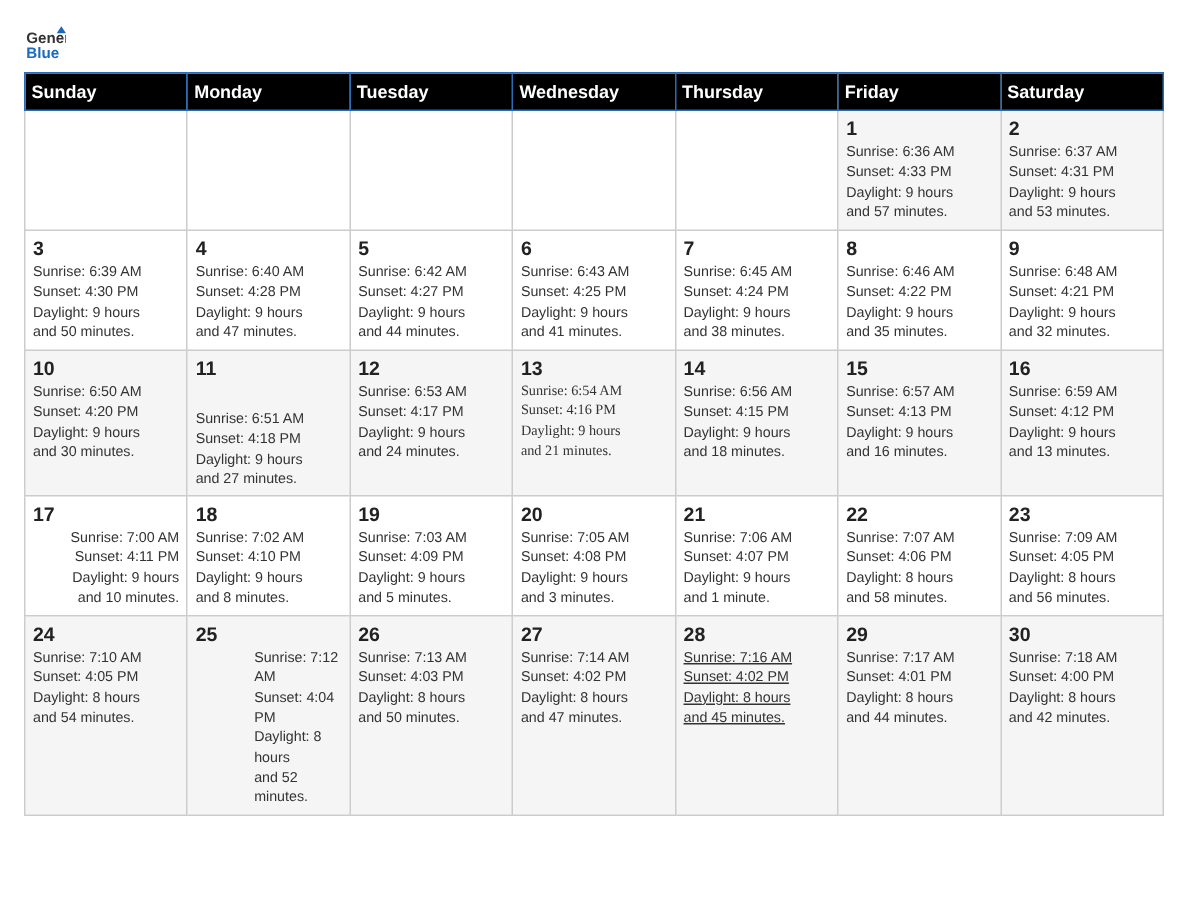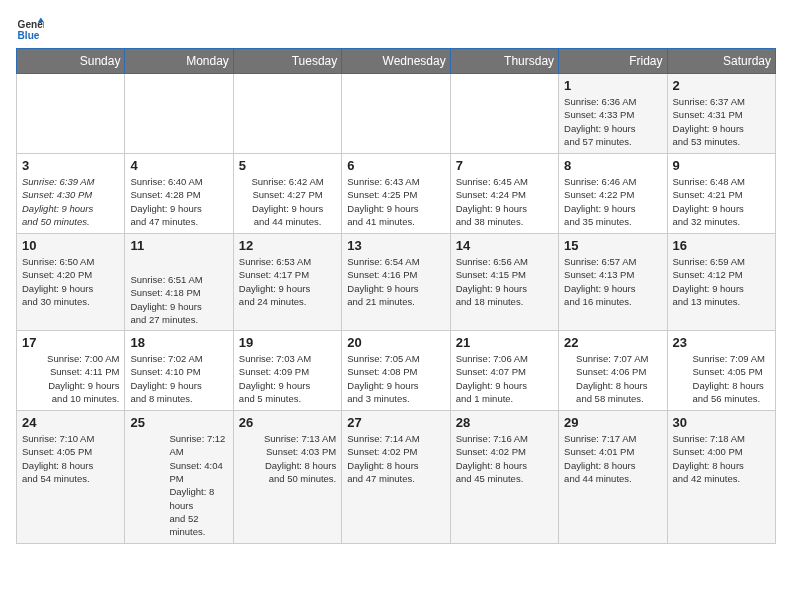--- a/index.html
+++ b/index.html
@@ -40,26 +40,26 @@
     .subtitle {
       font-size: 14px;
       color: #333;
     }
     table {
       width: 100%;
       border-collapse: collapse;
       table-layout: fixed;
     }
     thead tr th {
-      background: #737373;
+      background: #000000;
       color: #fff;
       font-size: 12px;
-      font-weight: normal;
+      font-weight: bold;
       padding: 5px 4px;
-      text-align: right;
+      text-align: left;
       border: 1px solid #2a6db5;
     }
     tbody tr td {
       border: 1px solid #ccc;
       vertical-align: top;
       padding: 4px 5px;
       font-size: 10px;
       color: #333;
       height: 80px;
       background: #fff;
@@ -132,35 +132,35 @@
             <span class="day-num">2</span>
             <div class="day-info" style="white-space: pre-line;">Sunrise: 6:37 AM
 Sunset: 4:31 PM
 Daylight: 9 hours
 and 53 minutes.</div>
           </td>
         </tr>
         <tr>
           <td>
             <span class="day-num">3</span>
-            <div class="day-info" style="white-space: pre-line; font-style: italic;">Sunrise: 6:39 AM
+            <div class="day-info" style="white-space: pre-line;">Sunrise: 6:39 AM
 Sunset: 4:30 PM
 Daylight: 9 hours
 and 50 minutes.</div>
           </td>
           <td>
             <span class="day-num">4</span>
             <div class="day-info" style="white-space: pre-line;">Sunrise: 6:40 AM
 Sunset: 4:28 PM
 Daylight: 9 hours
 and 47 minutes.</div>
           </td>
           <td>
             <span class="day-num">5</span>
-            <div class="day-info" style="white-space: pre-line; text-align: center;">Sunrise: 6:42 AM
+            <div class="day-info" style="white-space: pre-line;">Sunrise: 6:42 AM
 Sunset: 4:27 PM
 Daylight: 9 hours
 and 44 minutes.</div>
           </td>
           <td>
             <span class="day-num">6</span>
             <div class="day-info" style="white-space: pre-line;">Sunrise: 6:43 AM
 Sunset: 4:25 PM
 Daylight: 9 hours
 and 41 minutes.</div>
@@ -204,21 +204,21 @@
           </td>
           <td>
             <span class="day-num">12</span>
             <div class="day-info" style="white-space: pre-line;">Sunrise: 6:53 AM
 Sunset: 4:17 PM
 Daylight: 9 hours
 and 24 minutes.</div>
           </td>
           <td>
             <span class="day-num">13</span>
-            <div class="day-info" style="white-space: pre-line;">Sunrise: 6:54 AM
+            <div class="day-info" style="white-space: pre-line; font-family: Liberation Serif, serif;">Sunrise: 6:54 AM
 Sunset: 4:16 PM
 Daylight: 9 hours
 and 21 minutes.</div>
           </td>
           <td>
             <span class="day-num">14</span>
             <div class="day-info" style="white-space: pre-line;">Sunrise: 6:56 AM
 Sunset: 4:15 PM
 Daylight: 9 hours
 and 18 minutes.</div>
@@ -269,28 +269,28 @@
           </td>
           <td>
             <span class="day-num">21</span>
             <div class="day-info" style="white-space: pre-line;">Sunrise: 7:06 AM
 Sunset: 4:07 PM
 Daylight: 9 hours
 and 1 minute.</div>
           </td>
           <td>
             <span class="day-num">22</span>
-            <div class="day-info" style="white-space: pre-line; margin-left: 12px;">Sunrise: 7:07 AM
+            <div class="day-info" style="white-space: pre-line;">Sunrise: 7:07 AM
 Sunset: 4:06 PM
 Daylight: 8 hours
 and 58 minutes.</div>
           </td>
           <td>
             <span class="day-num">23</span>
-            <div class="day-info" style="white-space: pre-line; margin-left: 20px;">Sunrise: 7:09 AM
+            <div class="day-info" style="white-space: pre-line;">Sunrise: 7:09 AM
 Sunset: 4:05 PM
 Daylight: 8 hours
 and 56 minutes.</div>
           </td>
         </tr>
         <tr>
           <td>
             <span class="day-num">24</span>
             <div class="day-info" style="white-space: pre-line;">Sunrise: 7:10 AM
 Sunset: 4:05 PM
@@ -299,35 +299,35 @@
           </td>
           <td>
             <span class="day-num">25</span>
             <div class="day-info" style="white-space: pre-line; margin-left: 39px;">Sunrise: 7:12 AM
 Sunset: 4:04 PM
 Daylight: 8 hours
 and 52 minutes.</div>
           </td>
           <td>
             <span class="day-num">26</span>
-            <div class="day-info" style="white-space: pre-line; text-align: right;">Sunrise: 7:13 AM
+            <div class="day-info" style="white-space: pre-line;">Sunrise: 7:13 AM
 Sunset: 4:03 PM
 Daylight: 8 hours
 and 50 minutes.</div>
           </td>
           <td>
             <span class="day-num">27</span>
             <div class="day-info" style="white-space: pre-line;">Sunrise: 7:14 AM
 Sunset: 4:02 PM
 Daylight: 8 hours
 and 47 minutes.</div>
           </td>
           <td>
             <span class="day-num">28</span>
-            <div class="day-info" style="white-space: pre-line;">Sunrise: 7:16 AM
+            <div class="day-info" style="white-space: pre-line; text-decoration: underline;">Sunrise: 7:16 AM
 Sunset: 4:02 PM
 Daylight: 8 hours
 and 45 minutes.</div>
           </td>
           <td>
             <span class="day-num">29</span>
             <div class="day-info" style="white-space: pre-line;">Sunrise: 7:17 AM
 Sunset: 4:01 PM
 Daylight: 8 hours
 and 44 minutes.</div>

